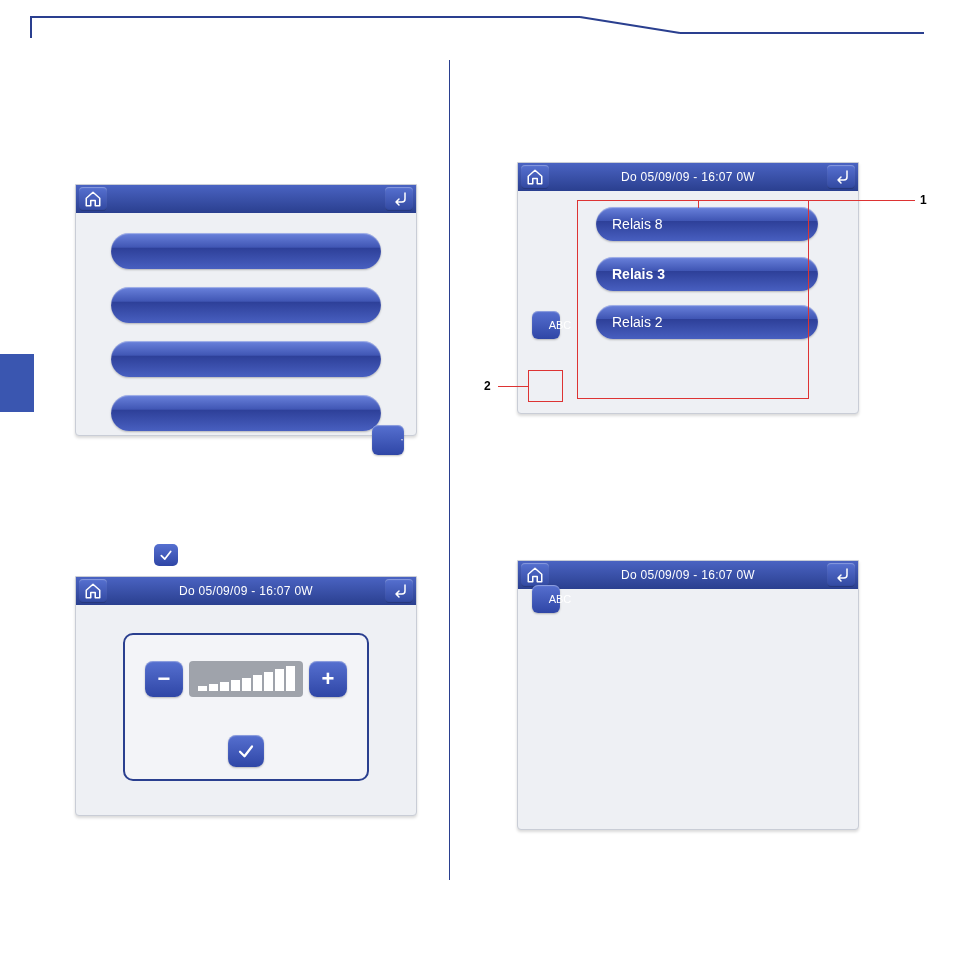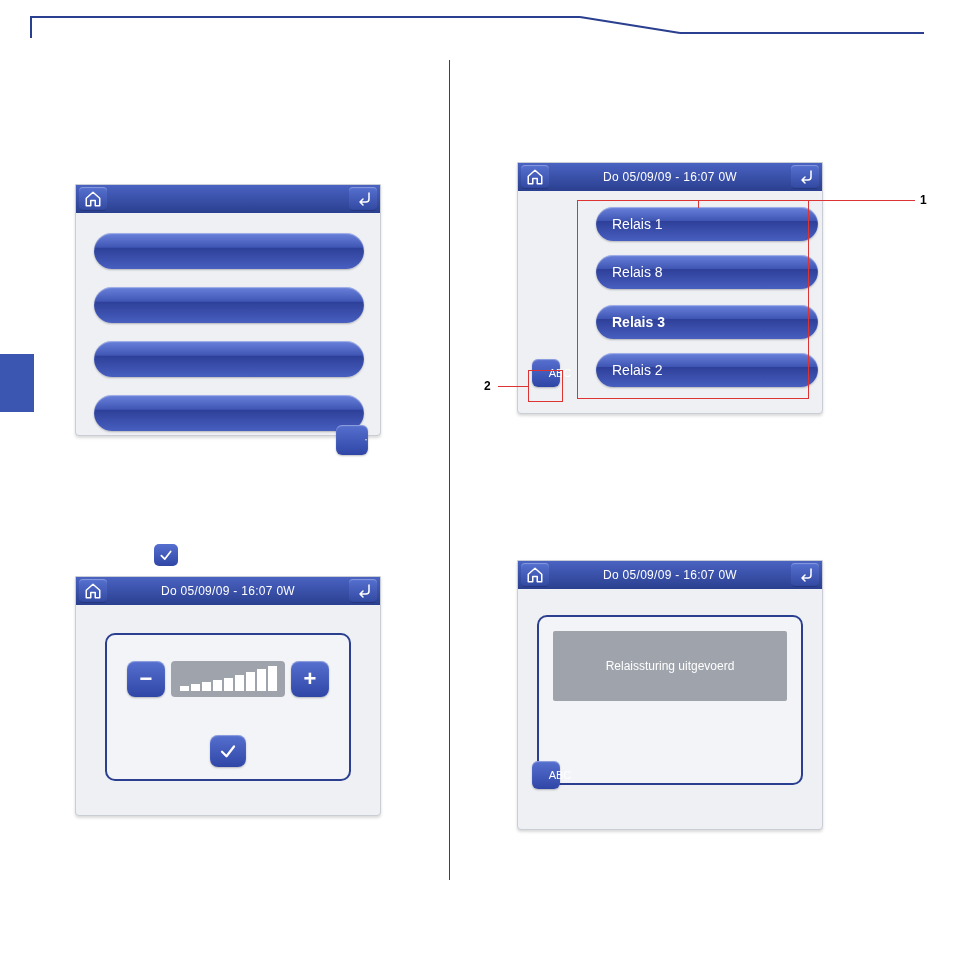--- a/index.html
+++ b/index.html
@@ -32,21 +32,21 @@
 
   .page-tab {
     position: absolute;
     left: 0; top: 354px; width: 34px; height: 58px;
     background: #3a56b0;
   }
 
   
   .panel {
     position: absolute;
-    width: 306px;
+    width: 342px;
     background: #eef0f4;
     border: 1px solid #c9cdd6;
     border-radius: 0 0 4px 4px;
     box-shadow: 0 2px 3px rgba(0,0,0,0.15);
   }
   .title-bar {
     height: 28px;
     background: linear-gradient(#4a63c2, #2a3f8f);
     display: flex;
     align-items: center;
@@ -236,23 +236,20 @@
         </svg>
     </div>
     <span class="title-text">Do 05/09/09 - 16:07   0W</span>
     <div class="title-btn">
       <svg viewBox="0 0 24 24">
           <path d="M20 4 V12 Q20 16 16 16 H8 M8 16 L12 12 M8 16 L12 20" fill="none" stroke="#fff" stroke-width="2" stroke-linecap="round" stroke-linejoin="round"></path>
         </svg>
     </div>
   </div>
   <div class="panel-body" style="padding:16px 18px 14px;">
-    <div class="pill-btn" style="width:222px; height:34px; margin:0 0 14px 60px;">
-        <span>Relais 1</span>
-      </div>
     <div class="pill-btn" style="width:222px; height:34px; margin:0 0 14px 60px;">
         <span>Relais 8</span>
       </div>
     <div class="pill-btn" style="width:222px; height:34px; margin:16px 0 14px 60px;font-weight:bold;">
         <span>Relais 3</span>
       </div>
     <div class="pill-btn" style="width:222px; height:34px; margin:0 0 0 60px;">
         <span>Relais 2</span>
       </div>
     <div class="square-btn" style="left:14px; bottom:14px;">
@@ -328,20 +325,17 @@
         </svg>
     </div>
     <span class="title-text">Do 05/09/09 - 16:07   0W</span>
     <div class="title-btn">
       <svg viewBox="0 0 24 24">
           <path d="M20 4 V12 Q20 16 16 16 H8 M8 16 L12 12 M8 16 L12 20" fill="none" stroke="#fff" stroke-width="2" stroke-linecap="round" stroke-linejoin="round"></path>
         </svg>
     </div>
   </div>
   <div class="panel-body">
-    <div class="msg-outer">
-      <div class="msg-inner">Relaissturing uitgevoerd</div>
-    </div>
     <div class="square-btn" style="left:14px; bottom:14px;">
       <span>ABC</span>
     </div>
   </div>
 </div>
 
 </body></html>

